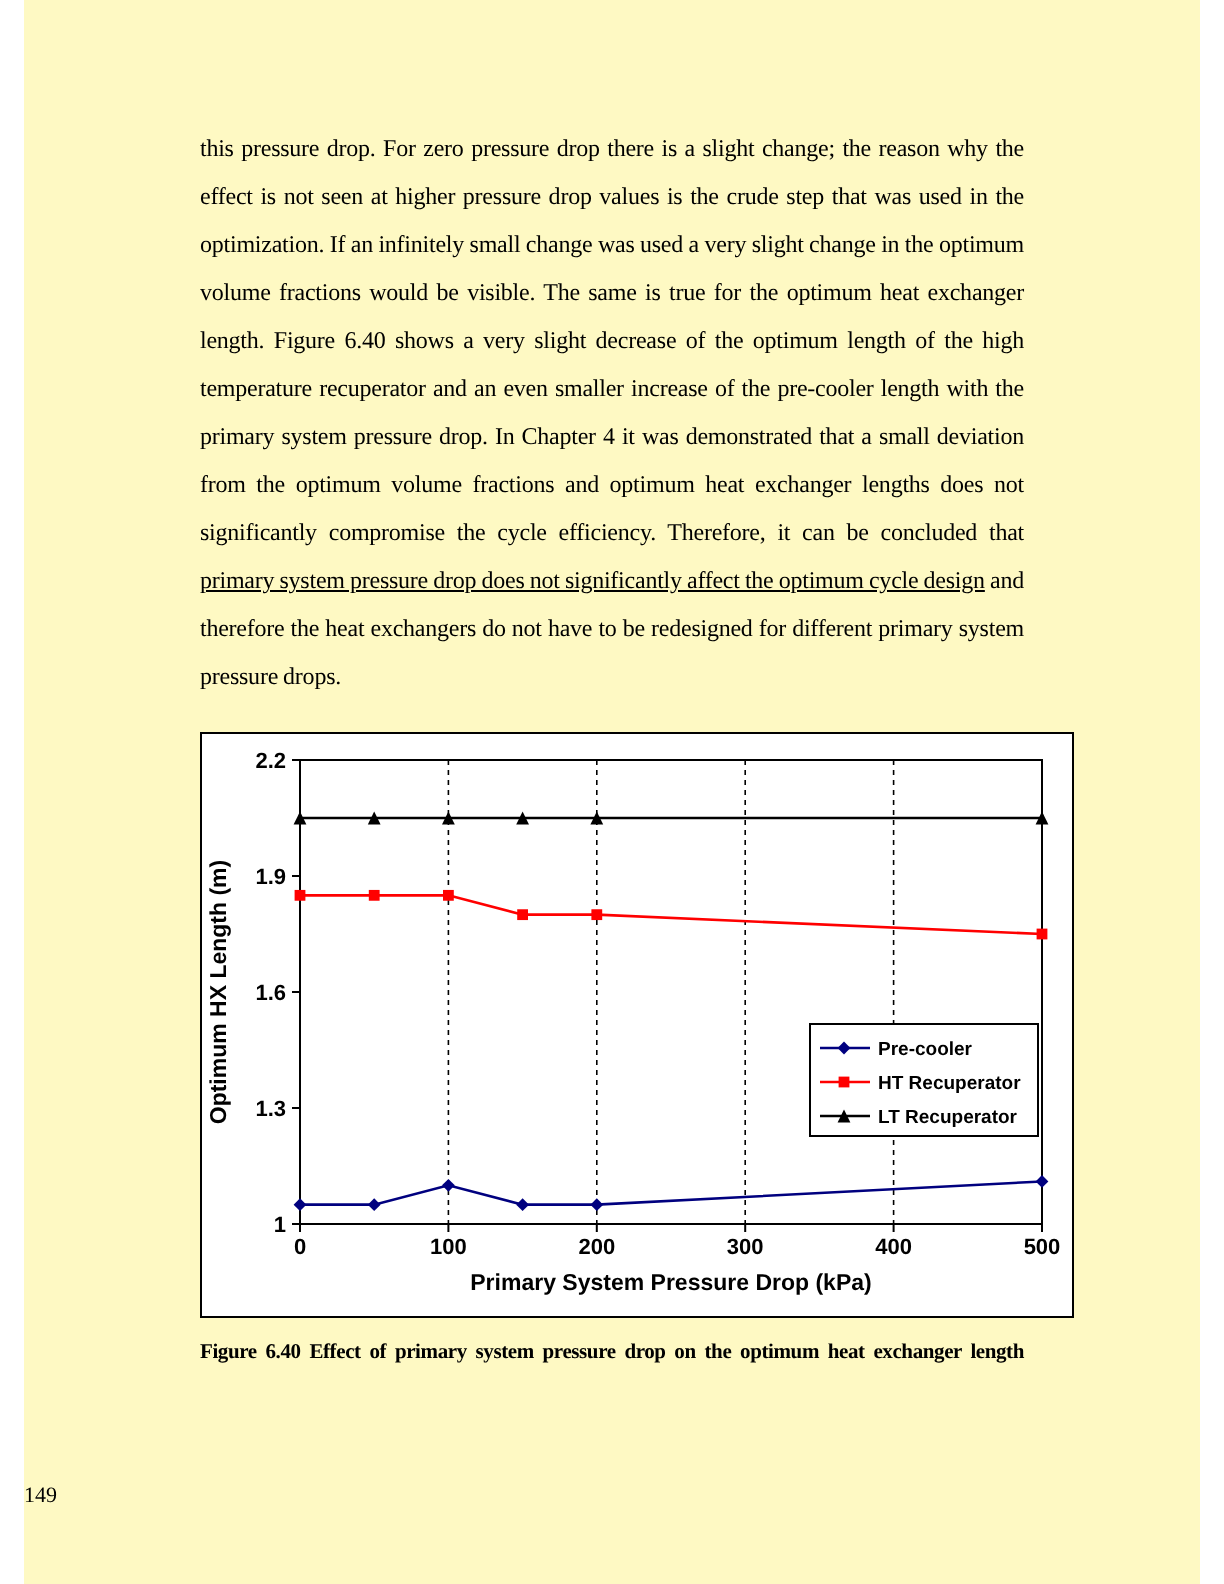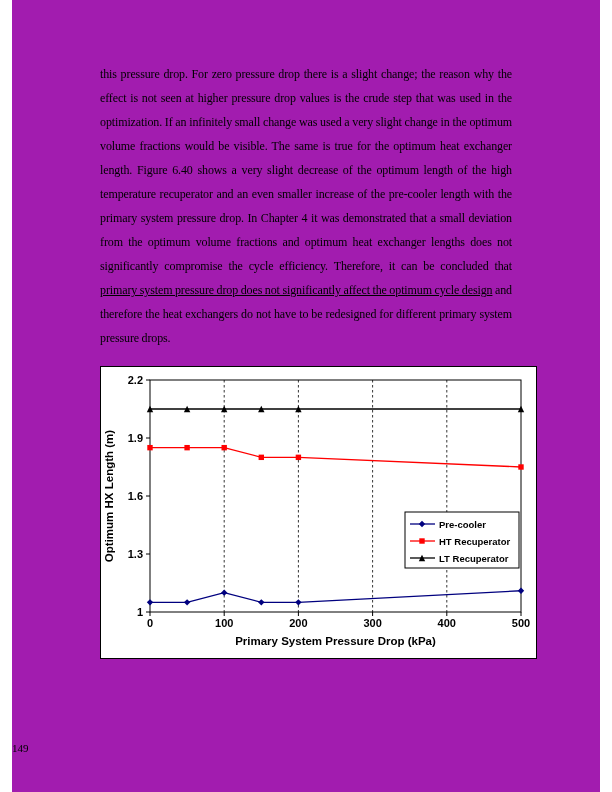--- a/index.html
+++ b/index.html
@@ -1,18 +1,18 @@
 <!DOCTYPE html>
 <html><head>
 <meta charset="utf-8">
 <style>
   * { margin: 0; padding: 0; box-sizing: border-box; }
   html, body { background: #ffffff; }
   .page {
-    width: 588px; height: 792px; background: #a21caf; position: relative;
+    width: 588px; height: 792px; background: #fef9c3; position: relative;
     overflow: hidden; font-family: "Liberation Serif", serif; color: #000;
     margin: 0 auto;
   }
   .content { padding: 62px 88px 0 88px; }
   .body-text {
     font-size: 12px; line-height: 24px; text-align: justify;
     letter-spacing: -0.12px; word-spacing: -0.35px;
   }
   .underline { text-decoration: underline; }
   .figure { margin-top: 16px; width: 437px; height: 293px; }
@@ -101,16 +101,17 @@
           <text x="339" y="161.5" class="legend-label">Pre-cooler</text>
           <line x1="310" y1="175" x2="335" y2="175" stroke="#ff0000" stroke-width="1.3"></line>
           <rect x="319.3" y="172.3" width="5.4" height="5.4" fill="#ff0000"></rect>
           <text x="339" y="178.5" class="legend-label">HT Recuperator</text>
           <line x1="310" y1="192" x2="335" y2="192" stroke="#000000" stroke-width="1.3"></line>
           <path d="M 322 188.8 L 325.2 195.2 L 318.8 195.2 Z" fill="#000000"></path>
           <text x="339" y="195.5" class="legend-label">LT Recuperator</text>
         </svg>
     </div>
 
+    <p class="caption">Figure 6.40 Effect of primary system pressure drop on the optimum heat exchanger length</p>
   </div>
 
   <div class="page-number">149</div>
 </div>
 
 </body></html>

